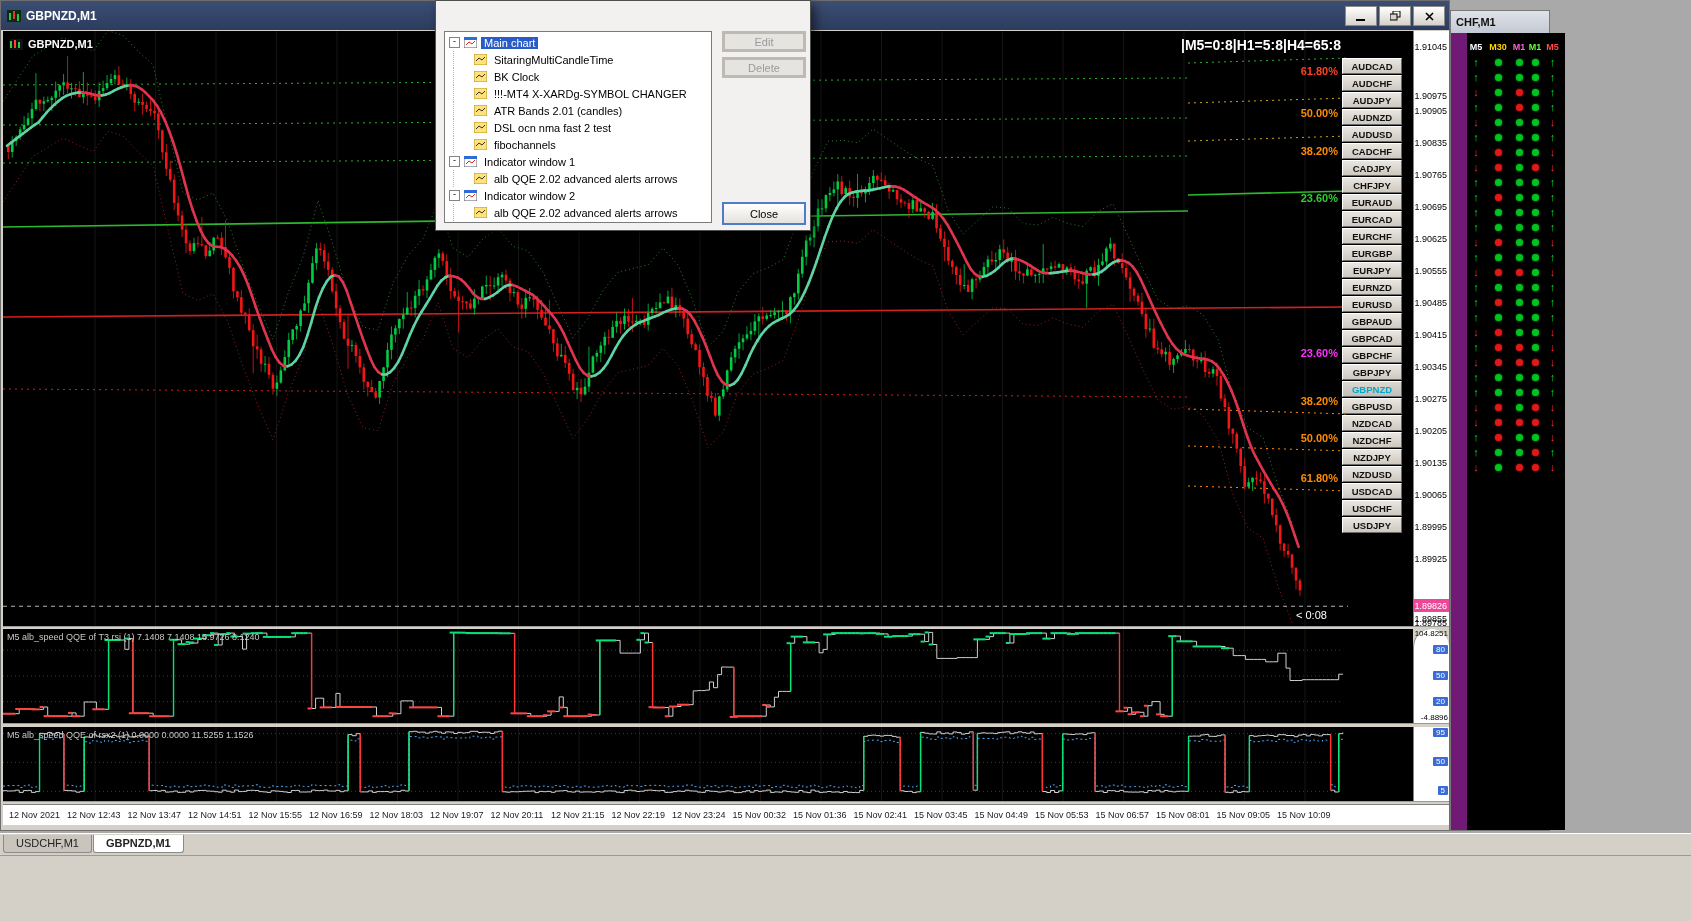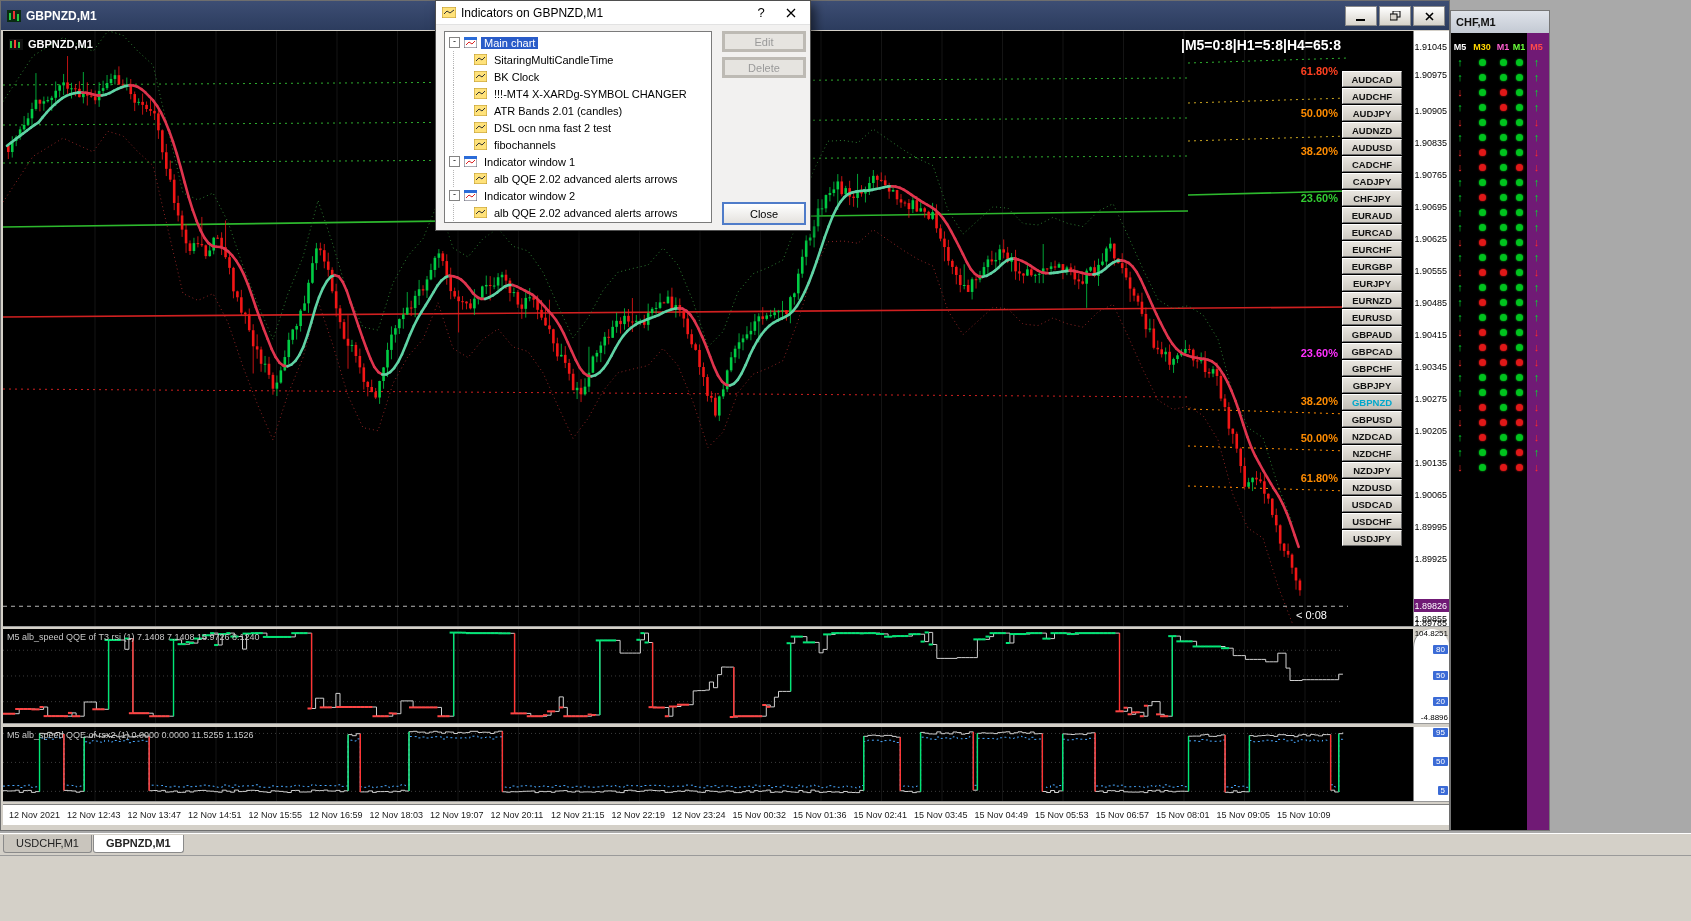--- a/index.html
+++ b/index.html
@@ -20,47 +20,47 @@
   #main-plot-wrap{left:2px;top:30px;width:1410px;height:595px;background:#000;overflow:hidden;}
   #main-chart-canvas{position:absolute;left:0;top:0;}
   #inner-symbol-label{position:absolute;left:6px;top:7px;display:flex;align-items:center;gap:5px;
      color:#fff;font-size:11px;font-weight:bold;z-index:5;}
   #tf-counter{position:absolute;right:72px;top:6px;color:#fff;font-size:14px;font-weight:bold;z-index:5;}
   #countdown{position:absolute;left:1293px;top:578px;color:#fff;font-size:11px;z-index:5;}
 
   #fib-label-layer{position:absolute;left:1245px;top:0;width:90px;height:595px;z-index:4;}
   .fib-label{position:absolute;right:0;font-size:11px;font-weight:bold;width:90px;text-align:right;}
 
-  #symbol-button-list{position:absolute;left:1339px;top:40px;width:72px;z-index:6;}
+  #symbol-button-list{position:absolute;left:1339px;top:27px;width:72px;z-index:6;}
   .sym-btn{width:58px;height:14px;margin-bottom:1px;background:linear-gradient(#e9e6e0,#cdc9c1);
     border:1px solid;border-color:#ffffff #6a6a6a #6a6a6a #ffffff;
     font-size:9.5px;font-weight:bold;color:#111;display:flex;align-items:center;justify-content:center;cursor:default;}
   .sym-sel{color:#00a8cc;background:linear-gradient(#dcd9d2,#c2beb6);}
 
   #price-axis{left:1412px;top:30px;width:36px;height:595px;background:#fff;border-left:1px solid #808080;box-sizing:border-box;}
   .pa-label{position:absolute;right:2px;font-size:9px;color:#000;}
-  #current-price-box{position:absolute;left:0;right:0;top:568px;height:13px;background:#701a75;color:#fff;
+  #current-price-box{position:absolute;left:0;right:0;top:568px;height:13px;background:#ec4899;color:#fff;
     font-size:9px;display:flex;align-items:center;justify-content:flex-end;padding-right:2px;}
 
   .subwin-sep{left:2px;width:1446px;background:#d4d0c8;border-top:1px solid #9a9a9a;box-sizing:border-box;}
   .osc-wrap{left:2px;width:1410px;background:#000;overflow:hidden;}
   .osc-label{position:absolute;left:4px;top:3px;color:#c8c8c8;font-size:9px;z-index:5;}
   .osc-axis{left:1412px;width:36px;background:#fff;border-left:1px solid #808080;box-sizing:border-box;}
   .osc-axis-plain{position:absolute;right:1px;font-size:8px;color:#000;}
   .osc-axis-box{position:absolute;right:1px;font-size:8px;color:#fff;background:#3b6bd6;padding:0 3px;border-radius:1px;}
 
   #time-axis{left:2px;top:803px;width:1446px;height:21px;background:#fff;border-top:1px solid #808080;box-sizing:border-box;}
   .time-label{position:absolute;top:5px;font-size:9px;color:#1a1a1a;white-space:nowrap;}
 
   
   #mdi-bg{left:1450px;top:0;width:241px;height:833px;background:#a9a9a9;}
   #usd-window{left:1450px;top:10px;width:100px;height:821px;border:1px solid #777;box-sizing:border-box;background:#701a75;}
   #usd-titlebar{left:0;top:0;width:98px;height:22px;background:linear-gradient(#dfe3ea,#c3c9d3);
     color:#111;font-size:11px;font-weight:bold;display:flex;align-items:center;padding-left:5px;box-sizing:border-box;}
-  #signal-panel{position:absolute;left:0;top:22px;width:76px;bottom:0;background:#000;}
+  #signal-panel{position:absolute;left:16px;top:22px;width:98px;bottom:0;background:#000;}
   .sig-row{display:grid;grid-template-columns:18px 26px 16px 16px 19px;height:15px;align-items:center;justify-items:center;}
   .sig-header{height:17px;font-size:9px;font-weight:bold;margin-top:5px;}
   .sig-up{color:#00e32e;font-size:11px;font-weight:bold;line-height:1;}
   .sig-down{color:#ff2b2b;font-size:11px;font-weight:bold;line-height:1;}
   .sig-dot{width:7px;height:7px;border-radius:50%;}
   .dot-g{background:#00c31e;box-shadow:0 0 2px #00c31e;}
   .dot-r{background:#e01818;box-shadow:0 0 2px #e01818;}
 
   
   #chart-tab-bar{left:0;top:833px;width:1691px;height:22px;background:#d4d0c8;border-top:1px solid #fff;
@@ -1417,21 +1417,21 @@
           <div class="sym-btn">USDCHF</div>
           <div class="sym-btn">USDJPY</div>
         </div>
     </div>
 
     <div class="abs" id="price-axis">
       <div id="current-price-box">
         <span>1.89826</span>
       </div>
     <div class="pa-label" style="top: 11px;">1.91045</div>
-        <div class="pa-label" style="top: 39px; margin-left: 43px;">1.90975</div>
+        <div class="pa-label" style="top: 60px; margin-left: 43px;">1.90975</div>
         <div class="pa-label" style="top: 75px;">1.90905</div>
         <div class="pa-label" style="top: 107px;">1.90835</div>
         <div class="pa-label" style="top: 139px;">1.90765</div>
         <div class="pa-label" style="top: 171px; margin-left: 24px;">1.90695</div>
         <div class="pa-label" style="top: 203px;">1.90625</div>
         <div class="pa-label" style="top: 235px;">1.90555</div>
         <div class="pa-label" style="top: 267px;">1.90485</div>
         <div class="pa-label" style="top: 299px;">1.90415</div>
         <div class="pa-label" style="top: 331px;">1.90345</div>
         <div class="pa-label" style="top: 363px;">1.90275</div>
@@ -1841,33 +1841,20 @@
       </div>
   </div>
 
   <div class="abs" id="chart-tab-bar">
       <div class="tab">USDCHF,M1</div>
       <div class="tab tab-active">GBPNZD,M1</div>
     </div>
   <div class="abs" id="status-fill"></div>
 
   <div class="abs" id="indicators-dialog">
-    <div id="dlg-titlebar">
-      <svg width="14" height="11">
-          <rect width="14" height="11" fill="#ffe27a" stroke="#b8922a"></rect>
-          <polyline points="2,7 5,4 8,6 12,3" fill="none" stroke="#333" stroke-width="1"></polyline>
-        </svg>
-      <span id="dlg-title">Indicators on GBPNZD,M1</span>
-      <span class="dlg-cap-btn">?</span>
-      <span class="dlg-cap-btn">
-          <svg width="10" height="10">
-            <path d="M1 1 L9 9 M9 1 L1 9" stroke="#000" stroke-width="1.3"></path>
-          </svg>
-        </span>
-    </div>
     <div id="dlg-body">
       <div id="indicator-listbox">
           <div class="tree-row">
             <span class="expand-box">-</span>
             <span class="tree-icon">
               <svg width="13" height="11">
                 <rect x="0" y="0" width="13" height="11" fill="#fff" stroke="#556"></rect>
                 <rect x="0" y="0" width="13" height="3" fill="#2b6cd8"></rect>
                 <polyline points="2,8 5,5 8,7 11,4" stroke="#d22" fill="none"></polyline>
               </svg>

